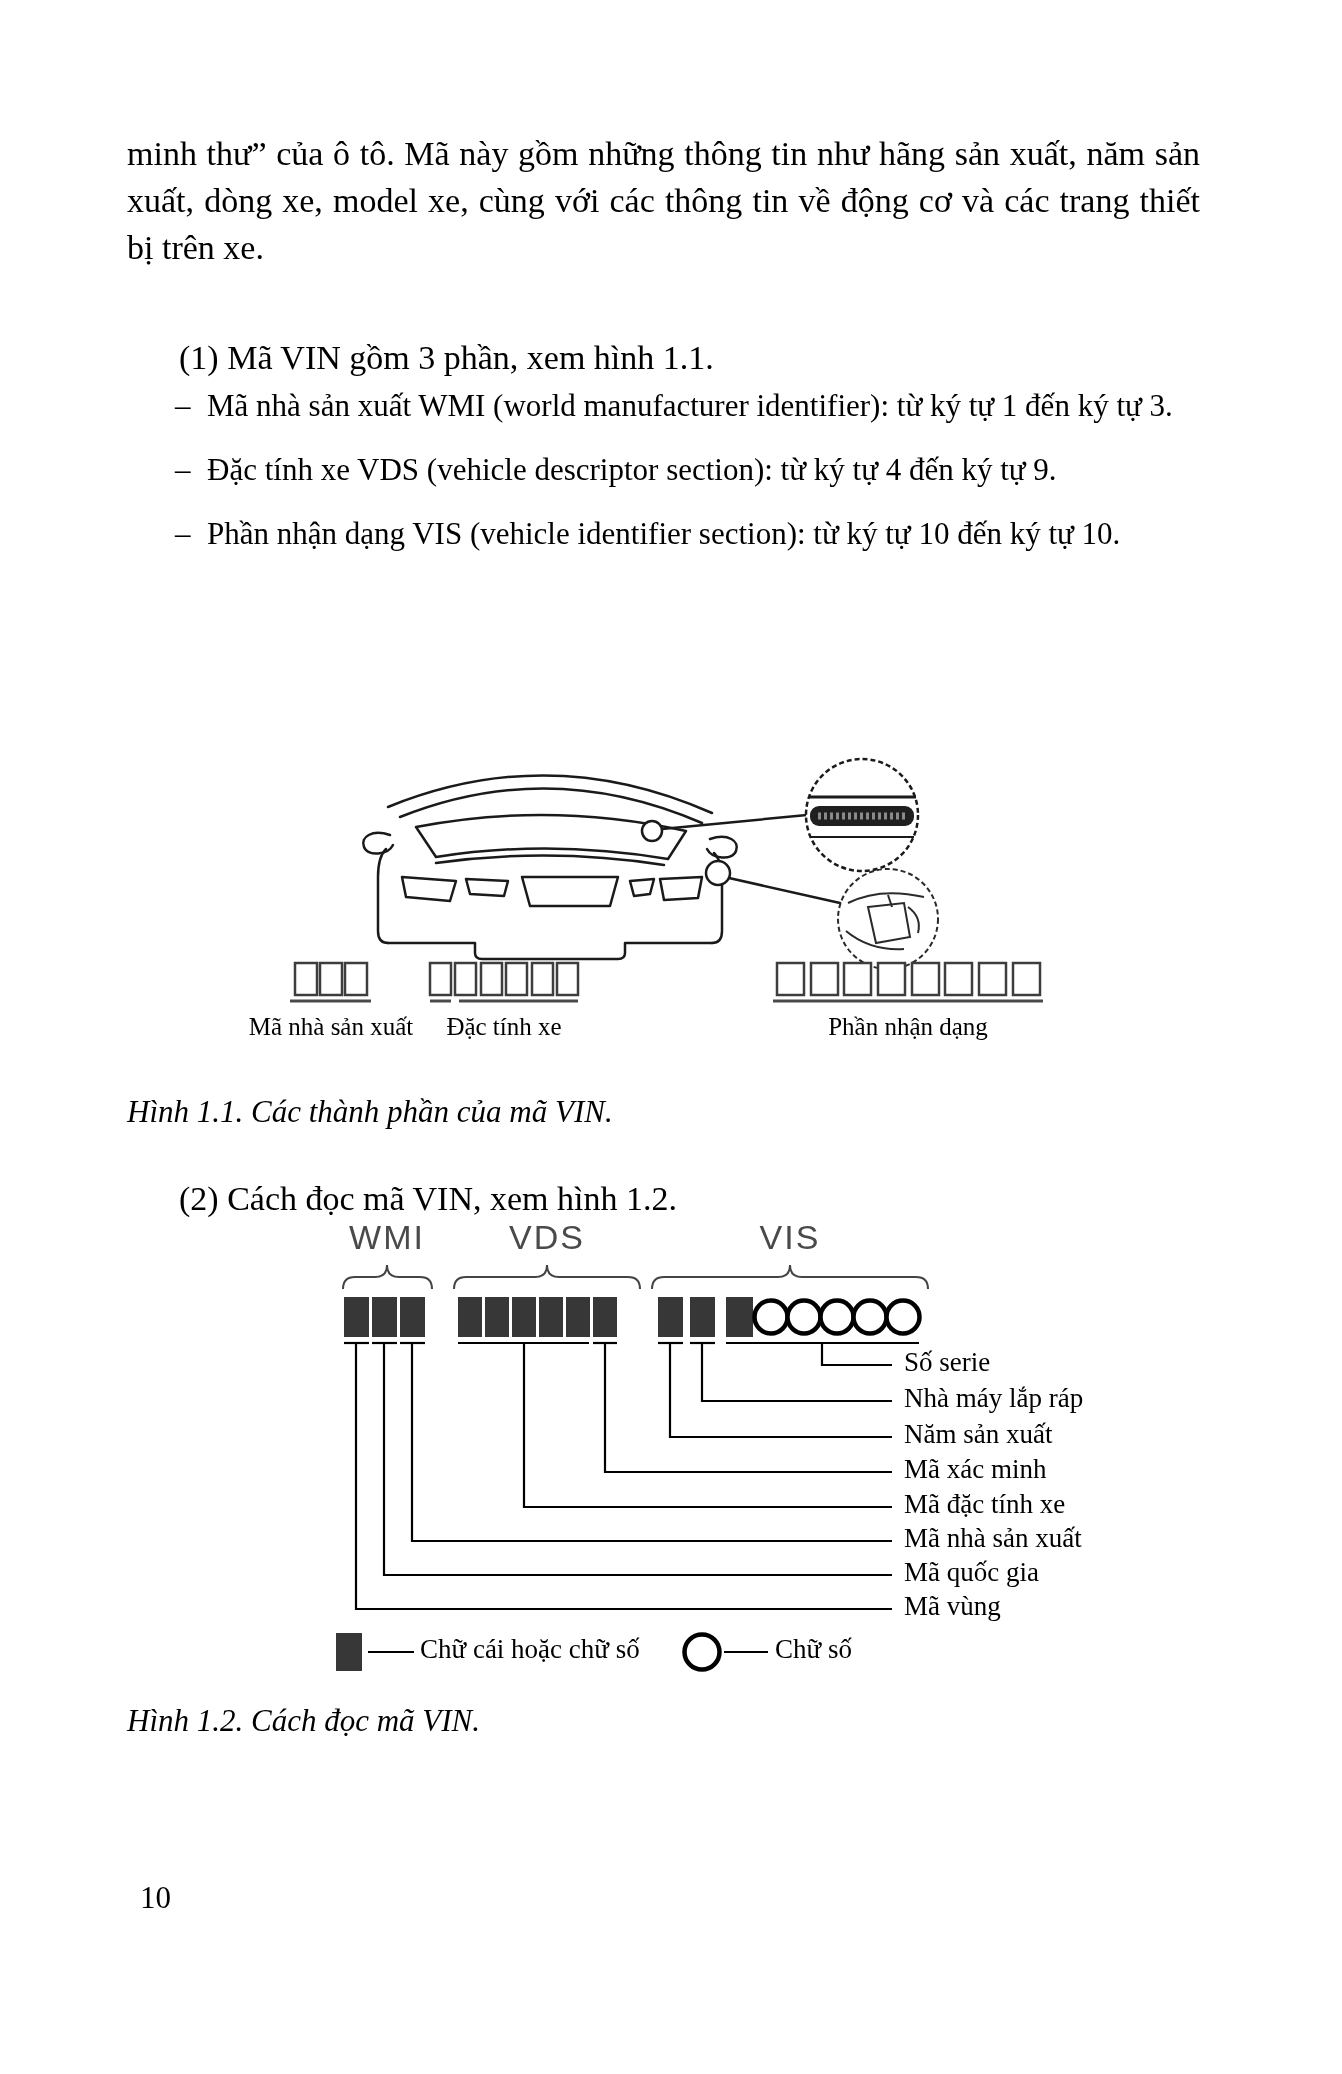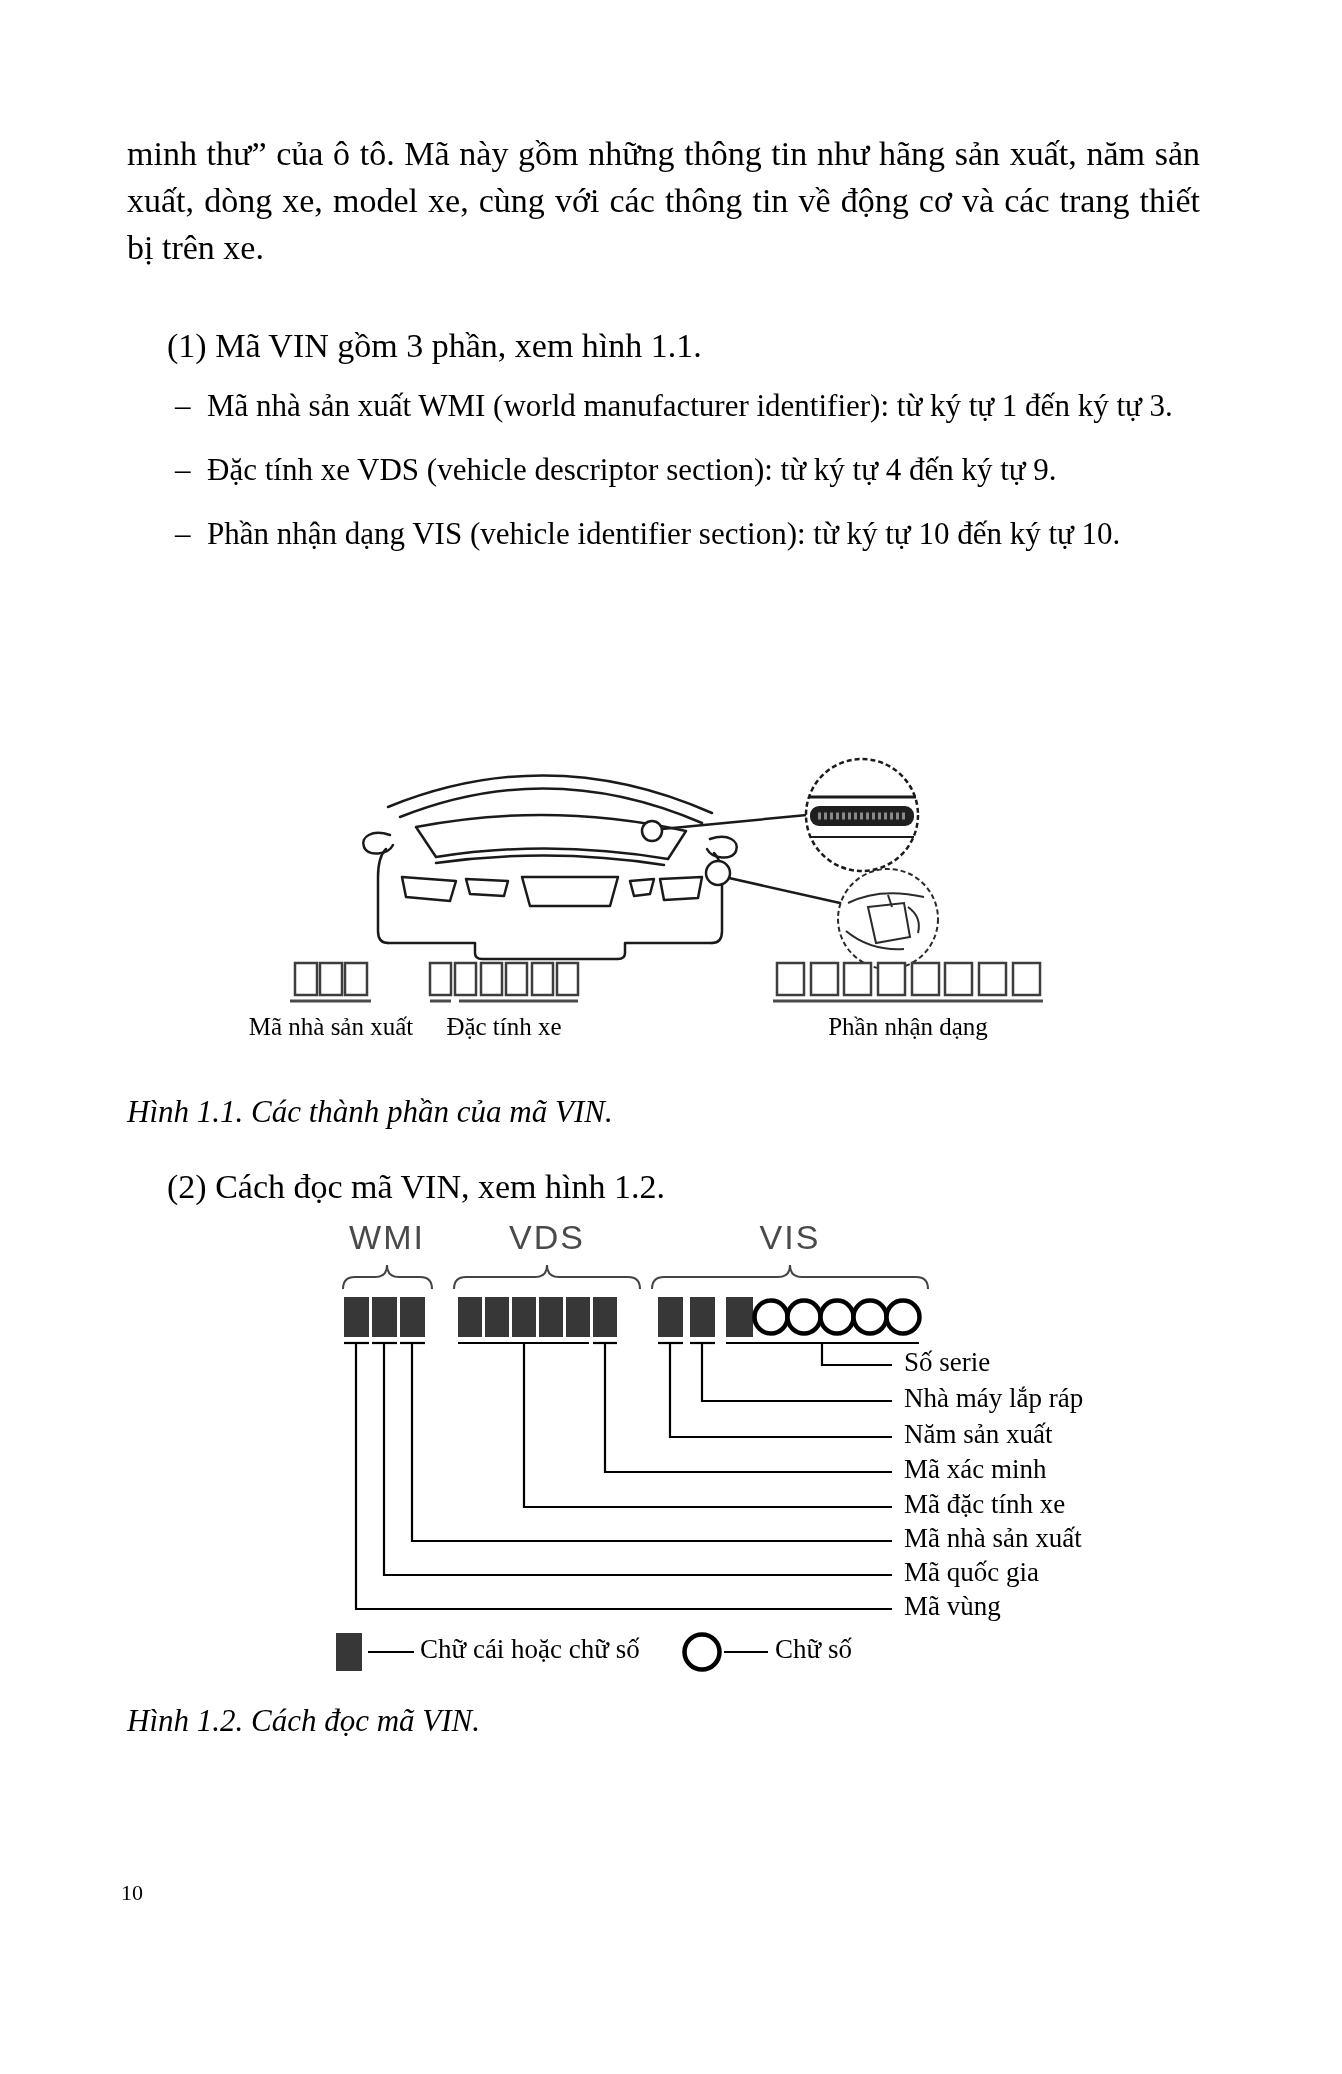--- a/index.html
+++ b/index.html
@@ -4,28 +4,28 @@
 <style>
   html,body { margin:0; padding:0; background:#e8e8e8; }
   .page {
     position:relative; width:1342px; height:2074px; margin:0 auto;
     background:#ffffff; color:#000;
     font-family:"Liberation Serif", serif;
     overflow:hidden;
   }
   .textblock { position:absolute; left:127px; width:1073px; font-size:34px; }
   .body-par { margin:0; text-align:justify; line-height:47px; }
-  .numbered { margin:0; padding-left:40px; line-height:47px; }
+  .numbered { margin:12px; padding-left:40px; line-height:47px; }
   .bullets { position:absolute; left:175px; width:1025px; font-size:31px; }
   .bullet { display:flex; margin-bottom:16px; line-height:48px; }
   .bullet .marker { width:32px; flex:0 0 32px; }
   .bullet .btext { flex:1; text-align:justify; }
   .caption { position:absolute; left:127px; width:1073px; font-size:31px;
              font-style:italic; text-align:left; line-height:40px; }
-  .pageno { position:absolute; left:121px; top:1880px; font-size:22px; }
+  .pageno { position:absolute; left:140px; top:1880px; font-size:31px; }
   svg text { font-family:"Liberation Serif", serif; }
   svg .hdr { font-family:"Liberation Sans", sans-serif; }
 </style>
 </head>
 <body>
 
 <div class="page">
 
   <div class="textblock" style="top:130px;">
     <p class="body-par">minh thư” của ô tô. Mã này gồm những thông tin như hãng sản xuất, năm sản xuất, dòng xe, model xe, cùng với các thông tin về động cơ và các trang thiết bị trên xe.</p>

